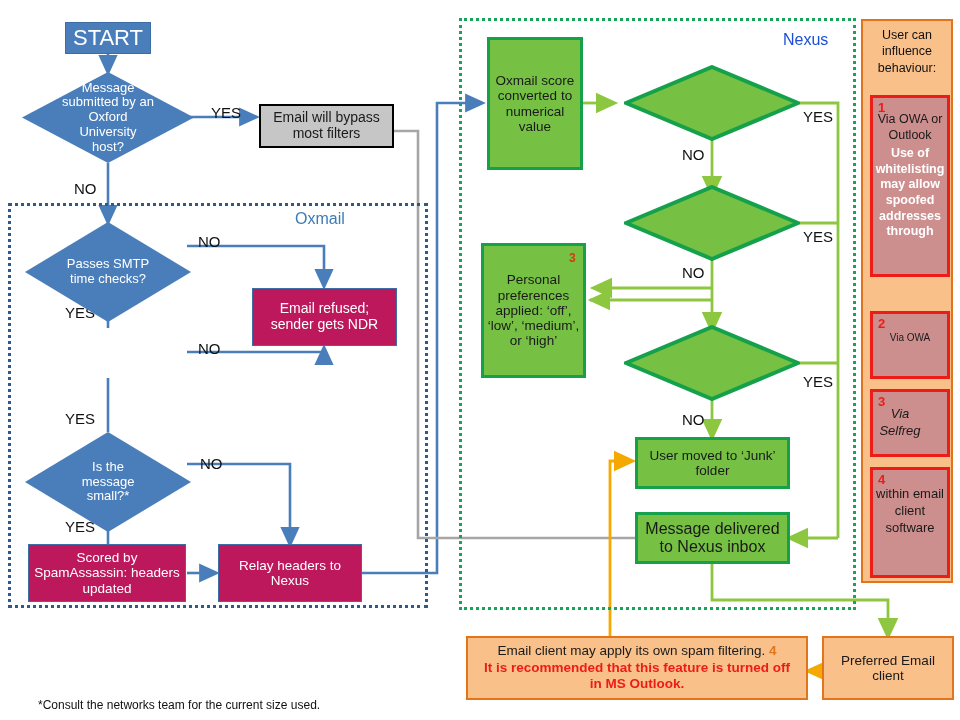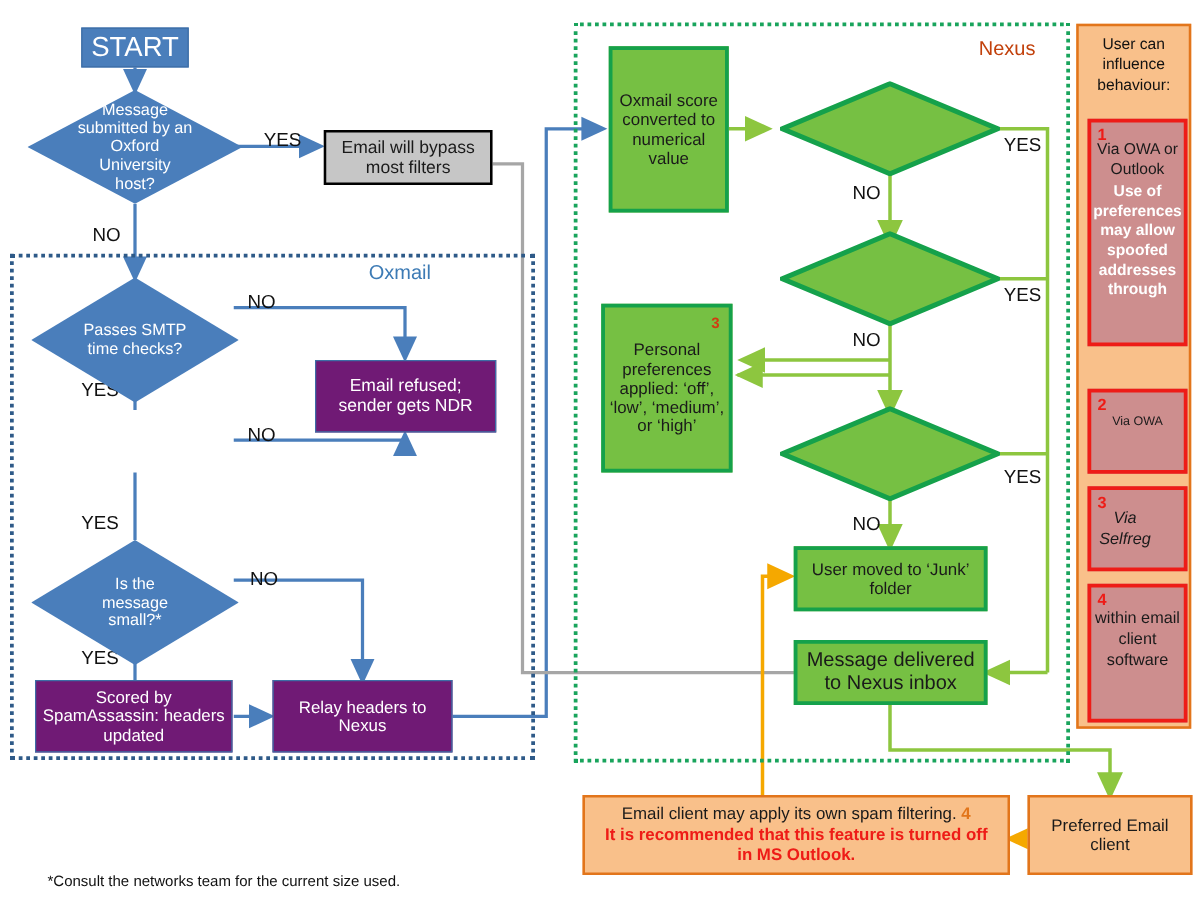--- a/index.html
+++ b/index.html
@@ -5,21 +5,21 @@
   html,body{margin:0;padding:0;background:#ffffff;}
   body{width:960px;height:720px;position:relative;overflow:hidden;
        font-family:"Liberation Sans", sans-serif;}
   #stage{position:absolute;left:0;top:0;width:960px;height:720px;}
   svg#wires{position:absolute;left:0;top:0;width:960px;height:720px;pointer-events:none;}
 
   .node{position:absolute;box-sizing:border-box;display:flex;align-items:center;
         justify-content:center;text-align:center;line-height:1.13;}
 
   
-  .blue-rect{background:#701a75;border:1px solid #3d6da5;color:#ffffff;}
+  .blue-rect{background:#be185d;border:1px solid #3d6da5;color:#ffffff;}
   .start{background:#4a7ebb;border:1px solid #3d6da5;color:#ffffff;font-size:22px;}
   .blue-diamond{color:#ffffff;}
   .blue-diamond .dlabel{position:relative;z-index:2;}
   .dshape{position:absolute;left:0;top:0;width:100%;height:100%;z-index:1;}
 
   
   .green-rect{background:#76c043;border:3px solid #15a14b;color:#1a1a1a;}
   .green-diamond{color:#1a1a1a;}
 
   
@@ -125,21 +125,21 @@
 
     <g fill="none" stroke="#e2751b" stroke-width="2.6">
       <path d="M822,671 L808,671" marker-end="url(#ao)"></path>
     </g>
   </svg>
 
   <div class="dotted-blue" style="left:8px;top:203px;width:420px;height:405px;"></div>
   <div class="container-label" style="left:295px;top:210px;color:#3d7bb5;">Oxmail</div>
 
   <div class="dotted-green" style="left:459px;top:18px;width:397px;height:592px;"></div>
-  <div class="container-label" style="left:783px;top:31px;color:#c2410c;">Nexus</div>
+  <div class="container-label" style="left:783px;top:31px;color:#1d4ed8;">Nexus</div>
 
   <div class="node start" style="left:65px;top:22px;width:86px;height:32px;">
     <span>START</span>
   </div>
 
   <div class="node blue-diamond" style="left:22px;top:72px;width:172px;height:91px;font-size:13px;">
     <svg class="dshape" viewBox="0 0 172 91" preserveAspectRatio="none">
       <polygon points="86,0 172,45.5 86,91 0,45.5" fill="#4a7ebb"></polygon>
     </svg>
     <span class="dlabel" style="width:92px;">Message submitted by an Oxford University host?</span>
@@ -231,21 +231,21 @@
 
   <div class="orange-panel" style="position:absolute;left:861px;top:19px;width:88px;height:560px;">
     <div style="position:absolute;left:0;top:6px;width:88px;text-align:center;font-size:12.5px;
                 line-height:1.3;color:#111;padding:0 4px;box-sizing:border-box;">User can influence behaviour:</div>
 
     <div class="rose-box" style="position:absolute;left:7px;top:74px;width:74px;height:176px;">
       <span class="idx" style="left:5px;top:2px;font-size:13px;color:#ee1c17;">1</span>
       <div style="position:absolute;left:0;top:14px;width:74px;text-align:center;font-size:12.5px;
                   line-height:1.25;">Via OWA or Outlook</div>
       <div class="white-bold" style="position:absolute;left:0;top:48px;width:74px;text-align:center;
-                  font-size:12.5px;line-height:1.25;">Use of preferences may allow spoofed addresses through</div>
+                  font-size:12.5px;line-height:1.25;">Use of whitelisting may allow spoofed addresses through</div>
     </div>
 
     <div class="rose-box" style="position:absolute;left:7px;top:290px;width:74px;height:62px;">
       <span class="idx" style="left:5px;top:2px;font-size:13px;color:#ee1c17;">2</span>
       <div style="position:absolute;left:0;top:18px;width:74px;text-align:center;font-size:10px;
                   line-height:1.25;">Via OWA</div>
     </div>
 
     <div class="rose-box" style="position:absolute;left:7px;top:368px;width:74px;height:62px;">
       <span class="idx" style="left:5px;top:2px;font-size:13px;color:#ee1c17;">3</span>

